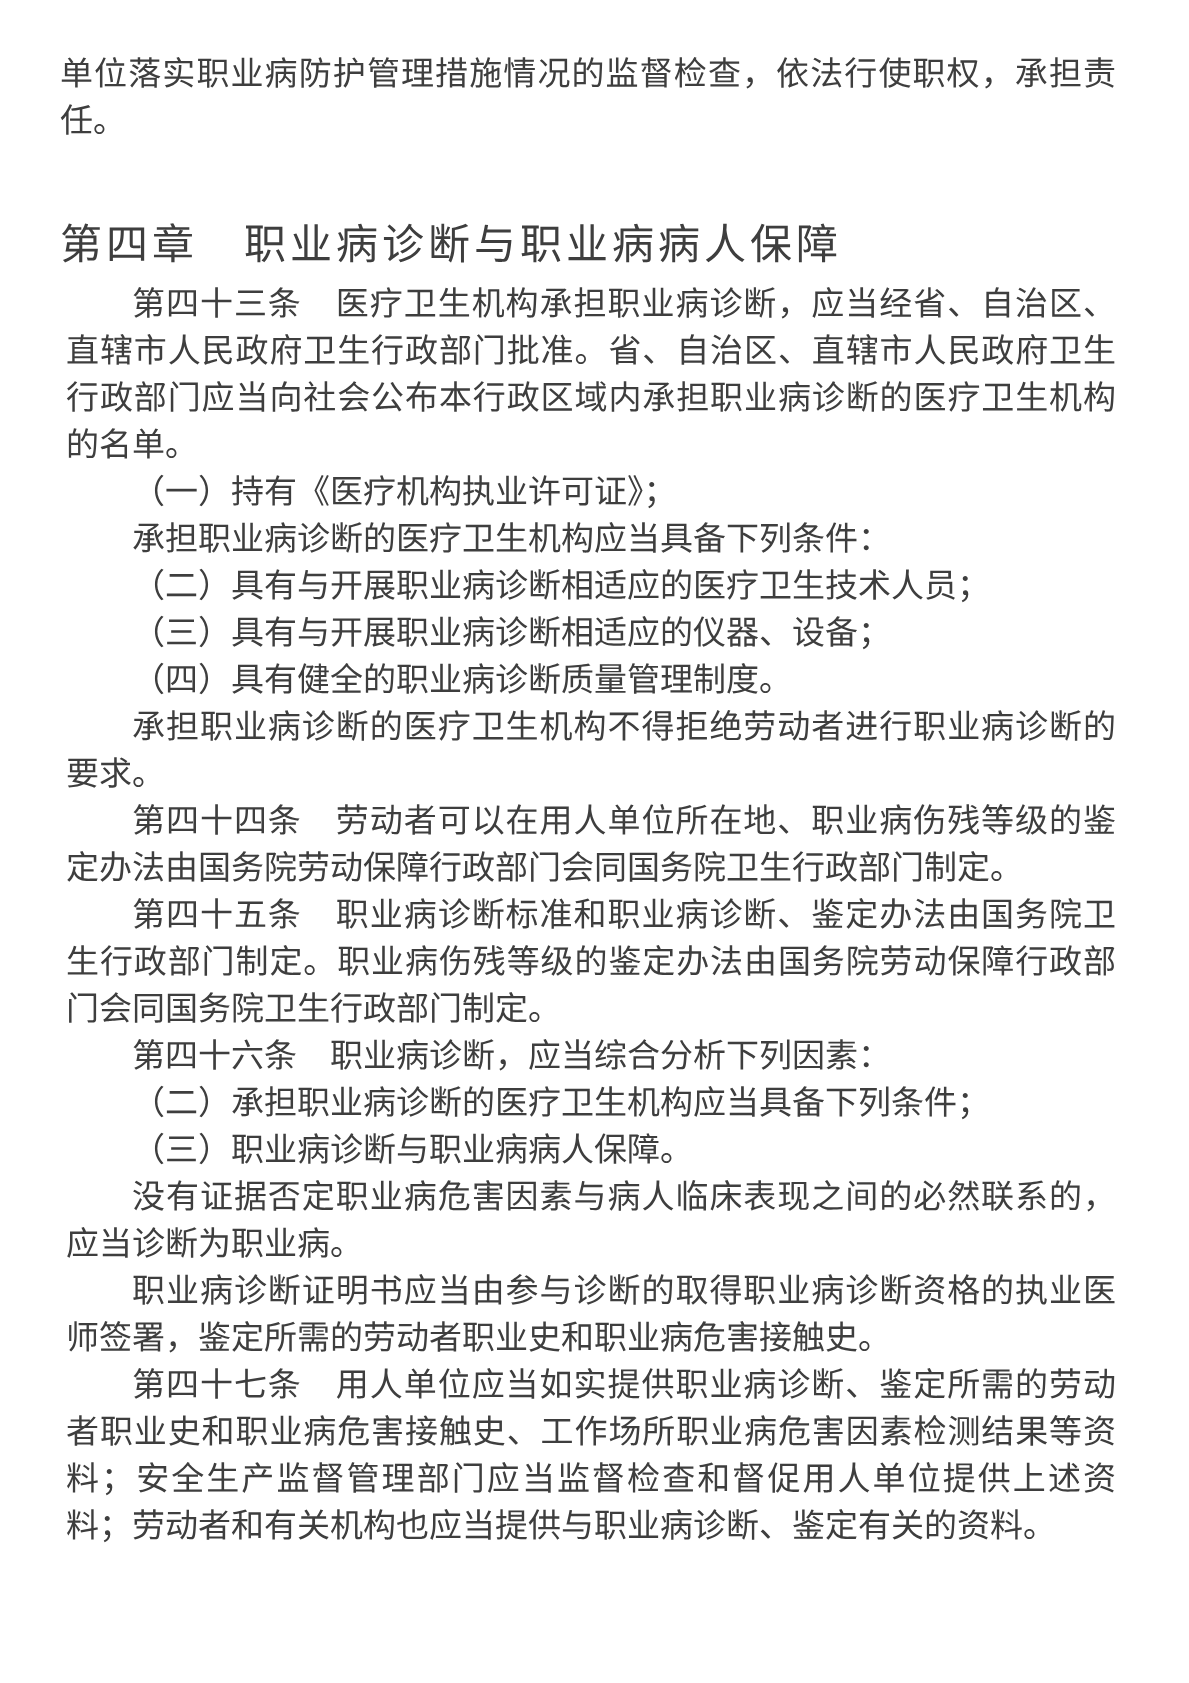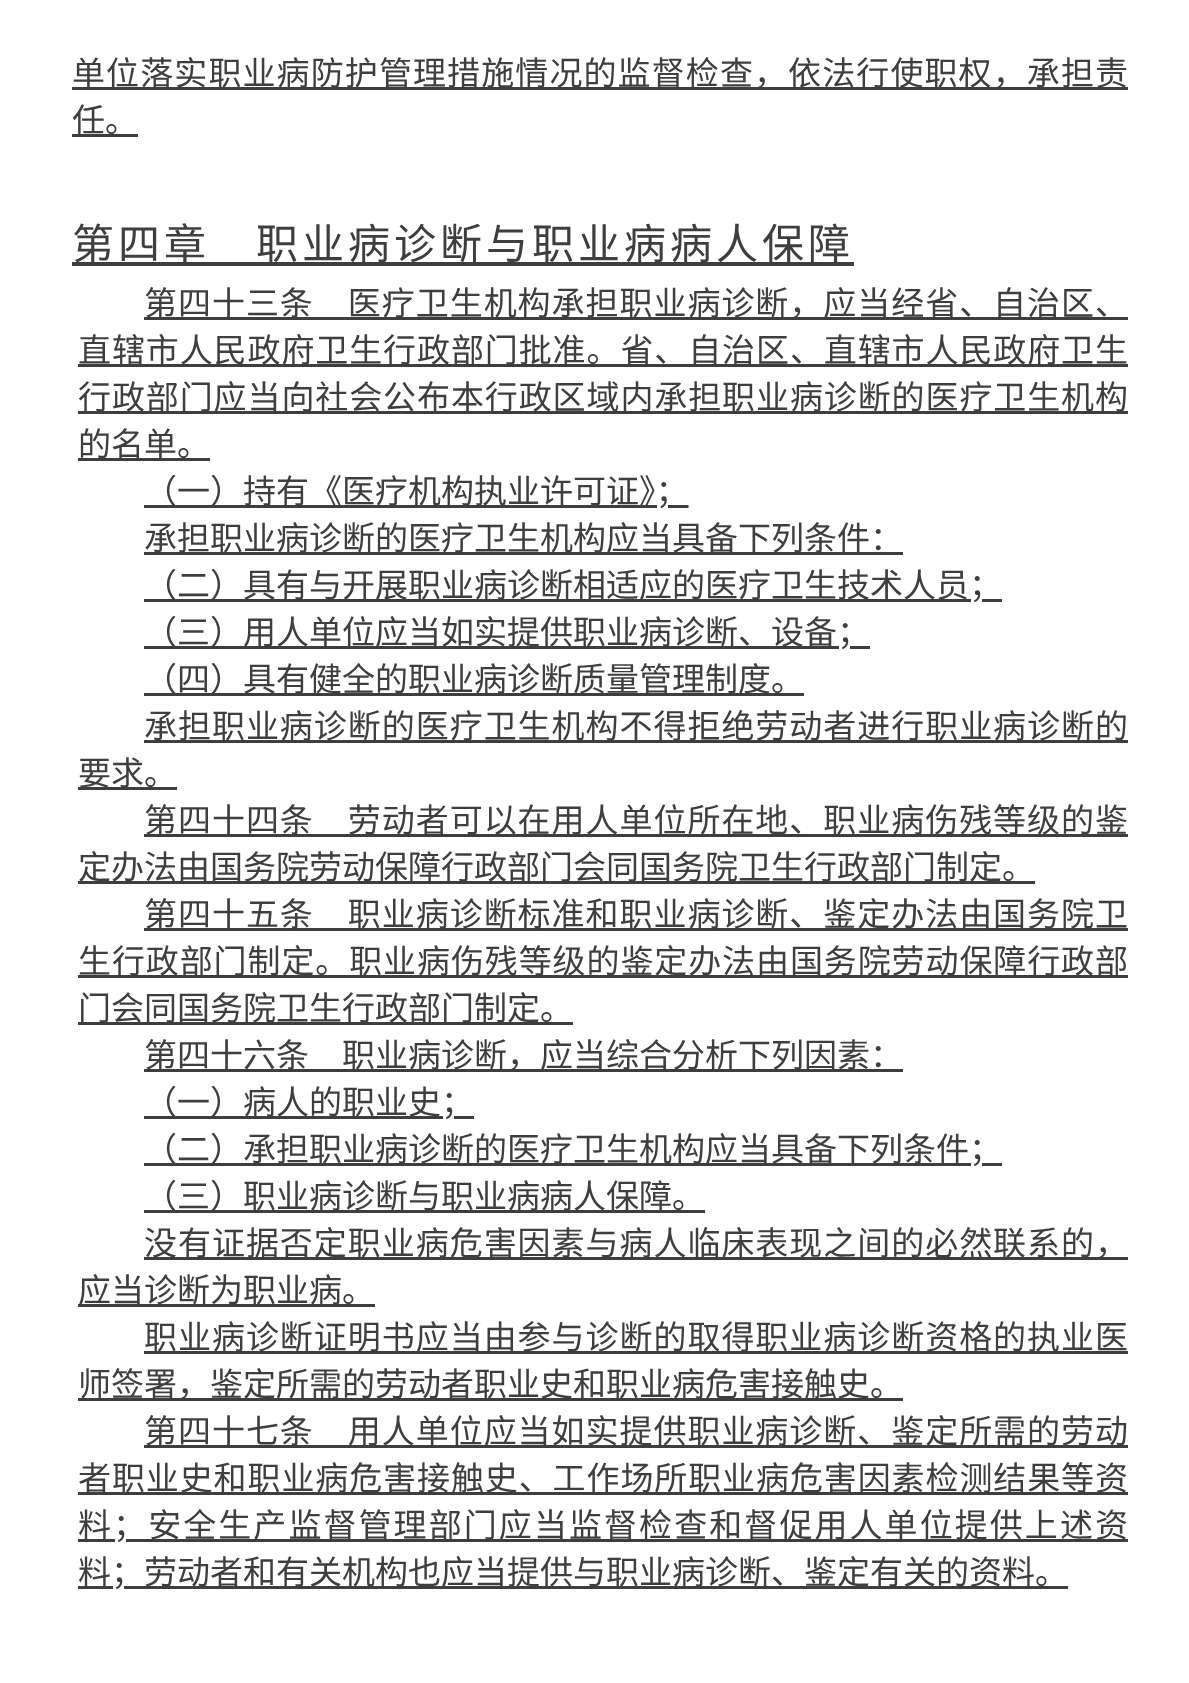--- a/index.html
+++ b/index.html
@@ -9,32 +9,31 @@
   }
   .page {
     position: relative;
     width: 1189px;
     height: 1683px;
     background: #ffffff;
     overflow: hidden;
   }
   .doc {
     position: absolute;
-    left: 72px;
+    left: 60px;
     top: 50px;
     width: 1056px;
     color: #3e3e3e;
     font-family: "Liberation Sans", "DejaVu Sans", sans-serif;
     font-size: 33px;
     line-height: 47px;
     text-align: justify;
     text-justify: inter-ideograph;
     line-break: strict;
     word-break: normal;
-    text-decoration: underline;
   }
   .doc p {
     margin: 0;
     padding: 0;
   }
   .doc p.indent {
     text-indent: 2em;
     margin-left: 6px;
   }
   .chapter-heading {
@@ -55,27 +54,26 @@
   <div class="doc">
 
     <p>单位落实职业病防护管理措施情况的监督检查，依法行使职权，承担责任。</p>
 
     <h2 class="chapter-heading">第四章　职业病诊断与职业病病人保障</h2>
 
     <p class="indent">第四十三条　医疗卫生机构承担职业病诊断，应当经省、自治区、直辖市人民政府卫生行政部门批准。省、自治区、直辖市人民政府卫生行政部门应当向社会公布本行政区域内承担职业病诊断的医疗卫生机构的名单。</p>
     <p class="indent">（一）持有《医疗机构执业许可证》；</p>
     <p class="indent">承担职业病诊断的医疗卫生机构应当具备下列条件：</p>
     <p class="indent">（二）具有与开展职业病诊断相适应的医疗卫生技术人员；</p>
-    <p class="indent">（三）用人单位应当如实提供职业病诊断、设备；</p>
+    <p class="indent">（三）具有与开展职业病诊断相适应的仪器、设备；</p>
     <p class="indent">（四）具有健全的职业病诊断质量管理制度。</p>
     <p class="indent">承担职业病诊断的医疗卫生机构不得拒绝劳动者进行职业病诊断的要求。</p>
     <p class="indent">第四十四条　劳动者可以在用人单位所在地、职业病伤残等级的鉴定办法由国务院劳动保障行政部门会同国务院卫生行政部门制定。</p>
     <p class="indent">第四十五条　职业病诊断标准和职业病诊断、鉴定办法由国务院卫生行政部门制定。职业病伤残等级的鉴定办法由国务院劳动保障行政部门会同国务院卫生行政部门制定。</p>
     <p class="indent">第四十六条　职业病诊断，应当综合分析下列因素：</p>
-    <p class="indent">（一）病人的职业史；</p>
     <p class="indent">（二）承担职业病诊断的医疗卫生机构应当具备下列条件；</p>
     <p class="indent">（三）职业病诊断与职业病病人保障。</p>
     <p class="indent">没有证据否定职业病危害因素与病人临床表现之间的必然联系的，应当诊断为职业病。</p>
     <p class="indent">职业病诊断证明书应当由参与诊断的取得职业病诊断资格的执业医师签署，鉴定所需的劳动者职业史和职业病危害接触史。</p>
     <p class="indent">第四十七条　用人单位应当如实提供职业病诊断、鉴定所需的劳动者职业史和职业病危害接触史、工作场所职业病危害因素检测结果等资料；安全生产监督管理部门应当监督检查和督促用人单位提供上述资料；劳动者和有关机构也应当提供与职业病诊断、鉴定有关的资料。</p>
 
   </div>
 </div>
 
 </body></html>

